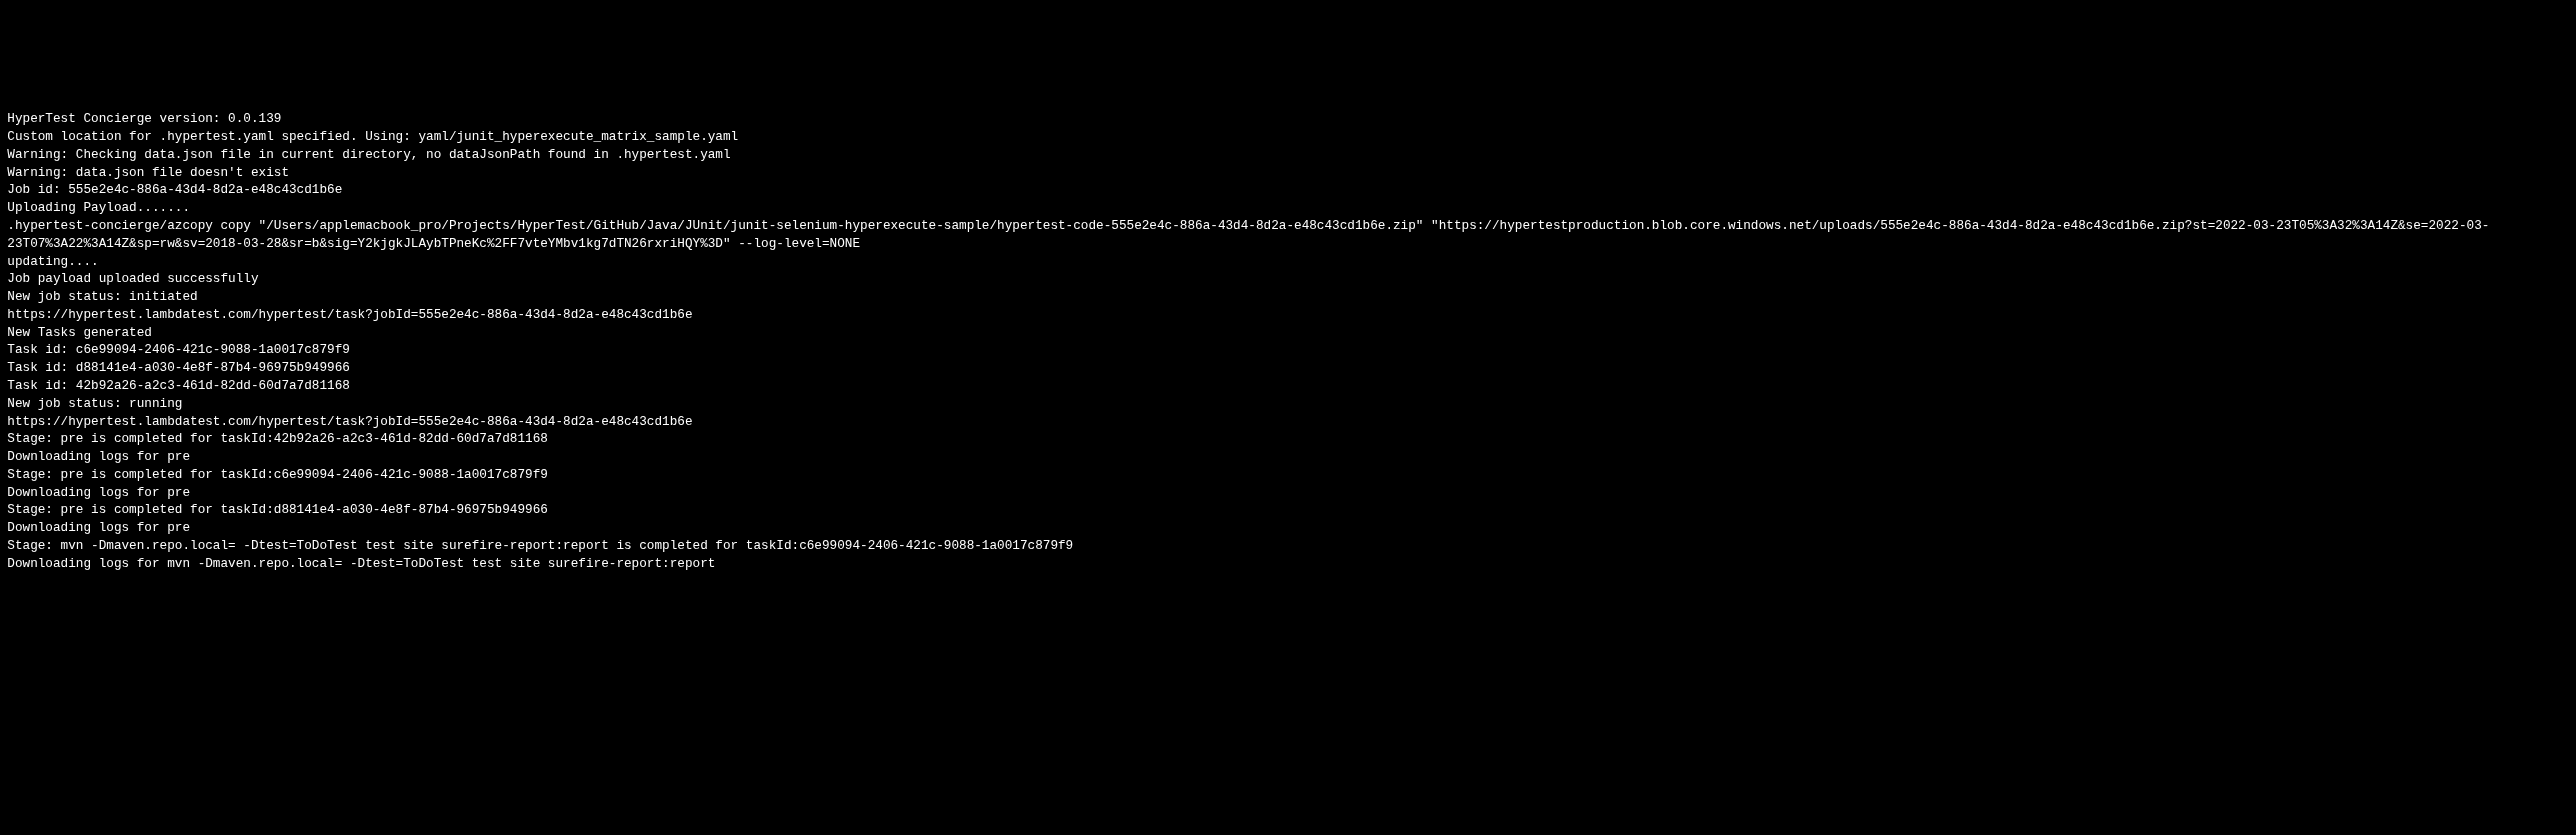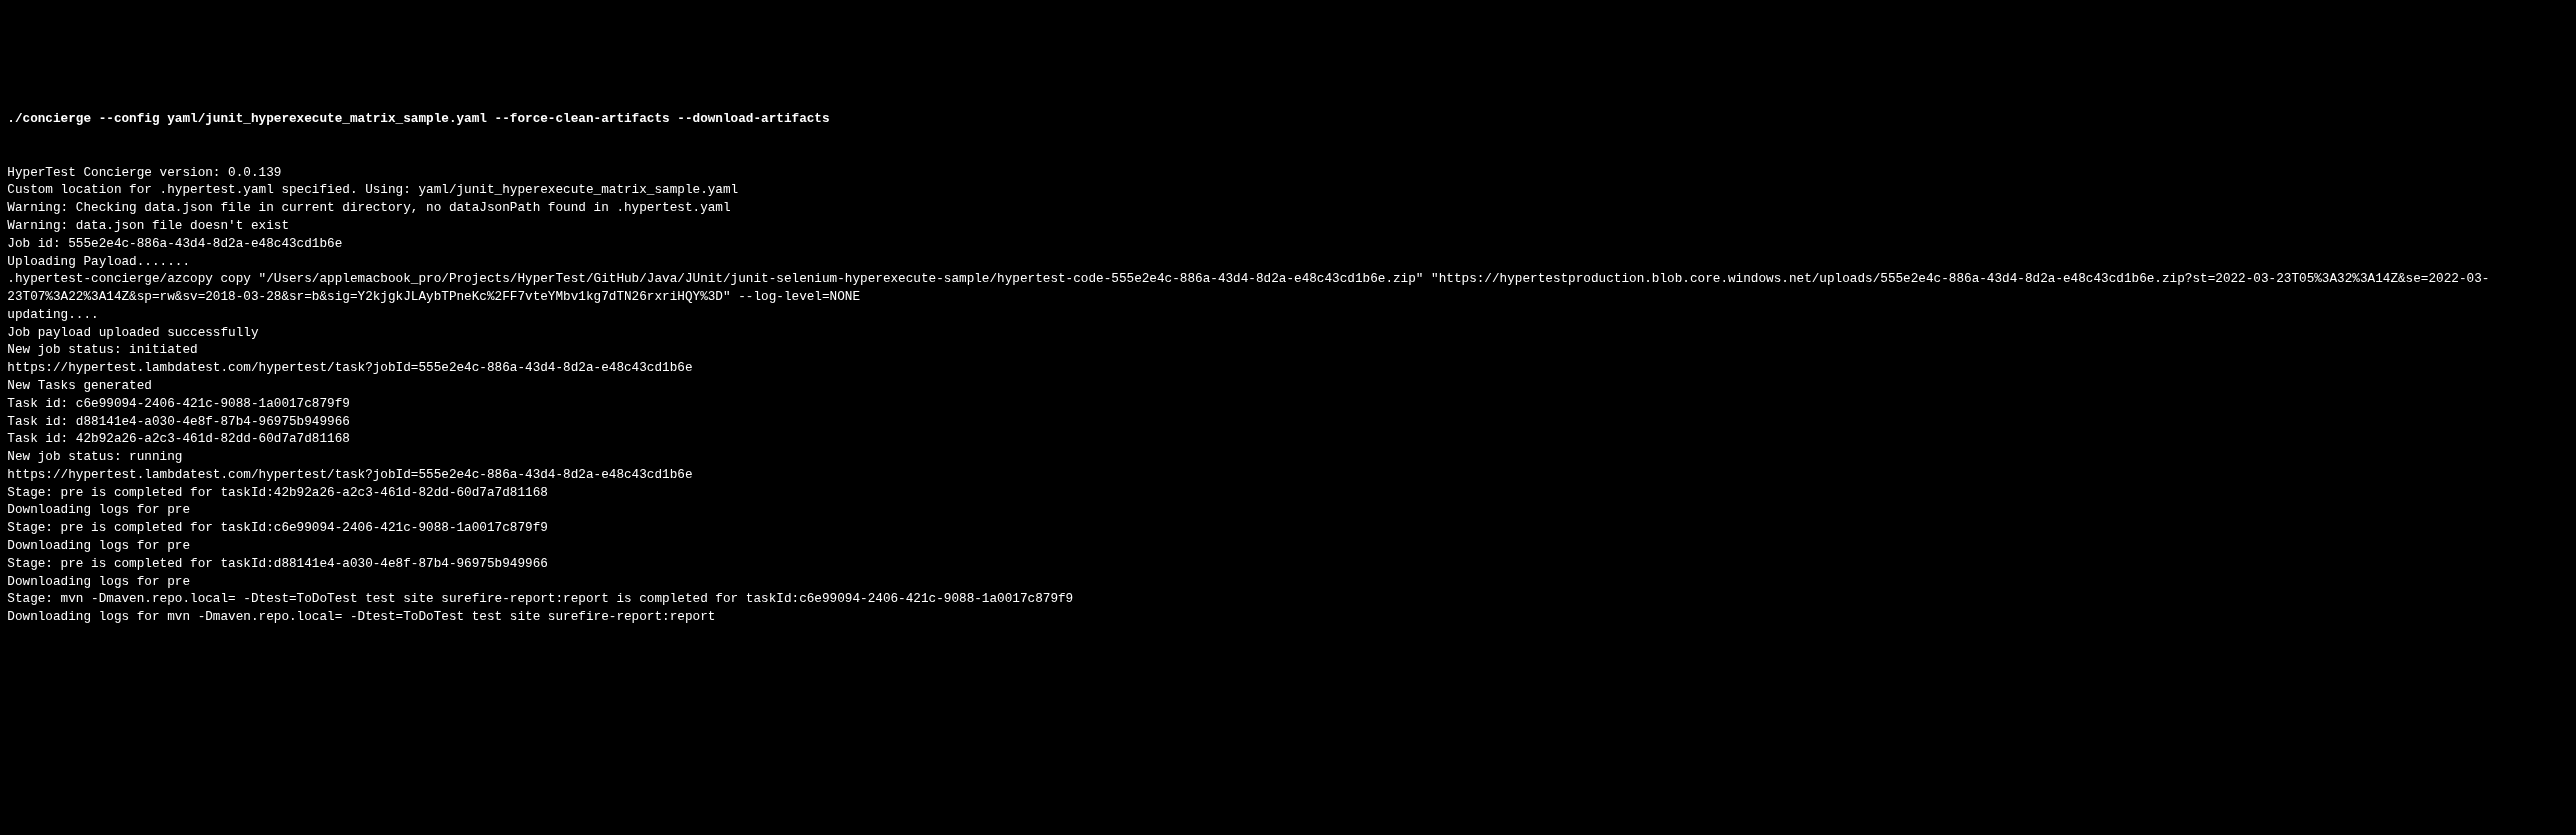--- a/index.html
+++ b/index.html
@@ -23,19 +23,18 @@
     .command-line {
       font-weight: bold;
     }
   </style>
 </head>
 <body>
 
 
 
 <div>
-  <span class="terminal-line command-line">./concierge --config yaml/junit_hyperexecute_matrix_sample.yaml --force-clean-artifacts --download-artifacts</span>
   <div id="output-container"><span class="terminal-line"></span><span class="terminal-line">HyperTest Concierge version: 0.0.139</span><span class="terminal-line">Custom location for .hypertest.yaml specified. Using: yaml/junit_hyperexecute_matrix_sample.yaml</span><span class="terminal-line">Warning: Checking data.json file in current directory, no dataJsonPath found in .hypertest.yaml</span><span class="terminal-line">Warning: data.json file doesn't exist</span><span class="terminal-line">Job id: 555e2e4c-886a-43d4-8d2a-e48c43cd1b6e</span><span class="terminal-line">Uploading Payload.......</span><span class="terminal-line">.hypertest-concierge/azcopy copy "/Users/applemacbook_pro/Projects/HyperTest/GitHub/Java/JUnit/junit-selenium-hyperexecute-sample/hypertest-code-555e2e4c-886a-43d4-8d2a-e48c43cd1b6e.zip" "https://hypertestproduction.blob.core.windows.net/uploads/555e2e4c-886a-43d4-8d2a-e48c43cd1b6e.zip?st=2022-03-23T05%3A32%3A14Z&amp;se=2022-03-23T07%3A22%3A14Z&amp;sp=rw&amp;sv=2018-03-28&amp;sr=b&amp;sig=Y2kjgkJLAybTPneKc%2FF7vteYMbv1kg7dTN26rxriHQY%3D" --log-level=NONE</span><span class="terminal-line">updating....</span><span class="terminal-line">Job payload uploaded successfully</span><span class="terminal-line">New job status: initiated</span><span class="terminal-line">https://hypertest.lambdatest.com/hypertest/task?jobId=555e2e4c-886a-43d4-8d2a-e48c43cd1b6e</span><span class="terminal-line">New Tasks generated</span><span class="terminal-line">Task id: c6e99094-2406-421c-9088-1a0017c879f9</span><span class="terminal-line">Task id: d88141e4-a030-4e8f-87b4-96975b949966</span><span class="terminal-line">Task id: 42b92a26-a2c3-461d-82dd-60d7a7d81168</span><span class="terminal-line">New job status: running</span><span class="terminal-line">https://hypertest.lambdatest.com/hypertest/task?jobId=555e2e4c-886a-43d4-8d2a-e48c43cd1b6e</span><span class="terminal-line">Stage: pre is completed for taskId:42b92a26-a2c3-461d-82dd-60d7a7d81168</span><span class="terminal-line">Downloading logs for pre</span><span class="terminal-line">Stage: pre is completed for taskId:c6e99094-2406-421c-9088-1a0017c879f9</span><span class="terminal-line">Downloading logs for pre</span><span class="terminal-line">Stage: pre is completed for taskId:d88141e4-a030-4e8f-87b4-96975b949966</span><span class="terminal-line">Downloading logs for pre</span><span class="terminal-line">Stage: mvn -Dmaven.repo.local= -Dtest=ToDoTest test site surefire-report:report is completed for taskId:c6e99094-2406-421c-9088-1a0017c879f9</span><span class="terminal-line">Downloading logs for mvn -Dmaven.repo.local= -Dtest=ToDoTest test site surefire-report:report</span></div>
 </div>
 
 
 
 
 
 </body></html>

